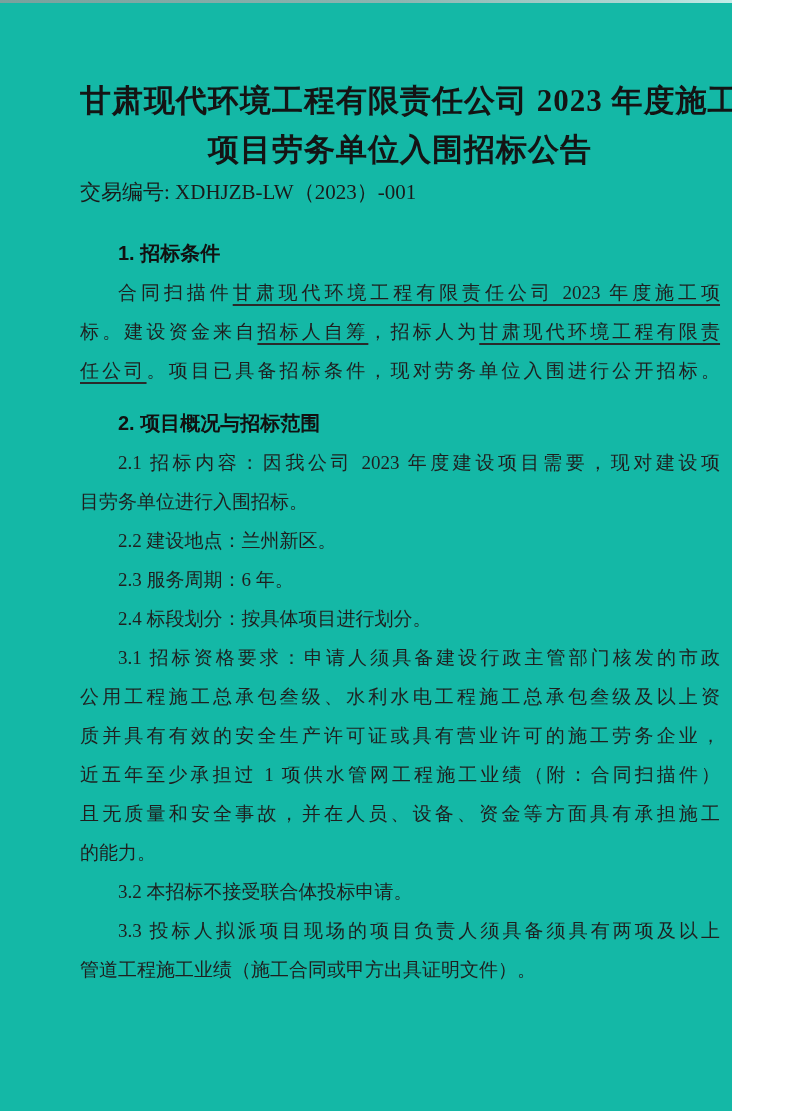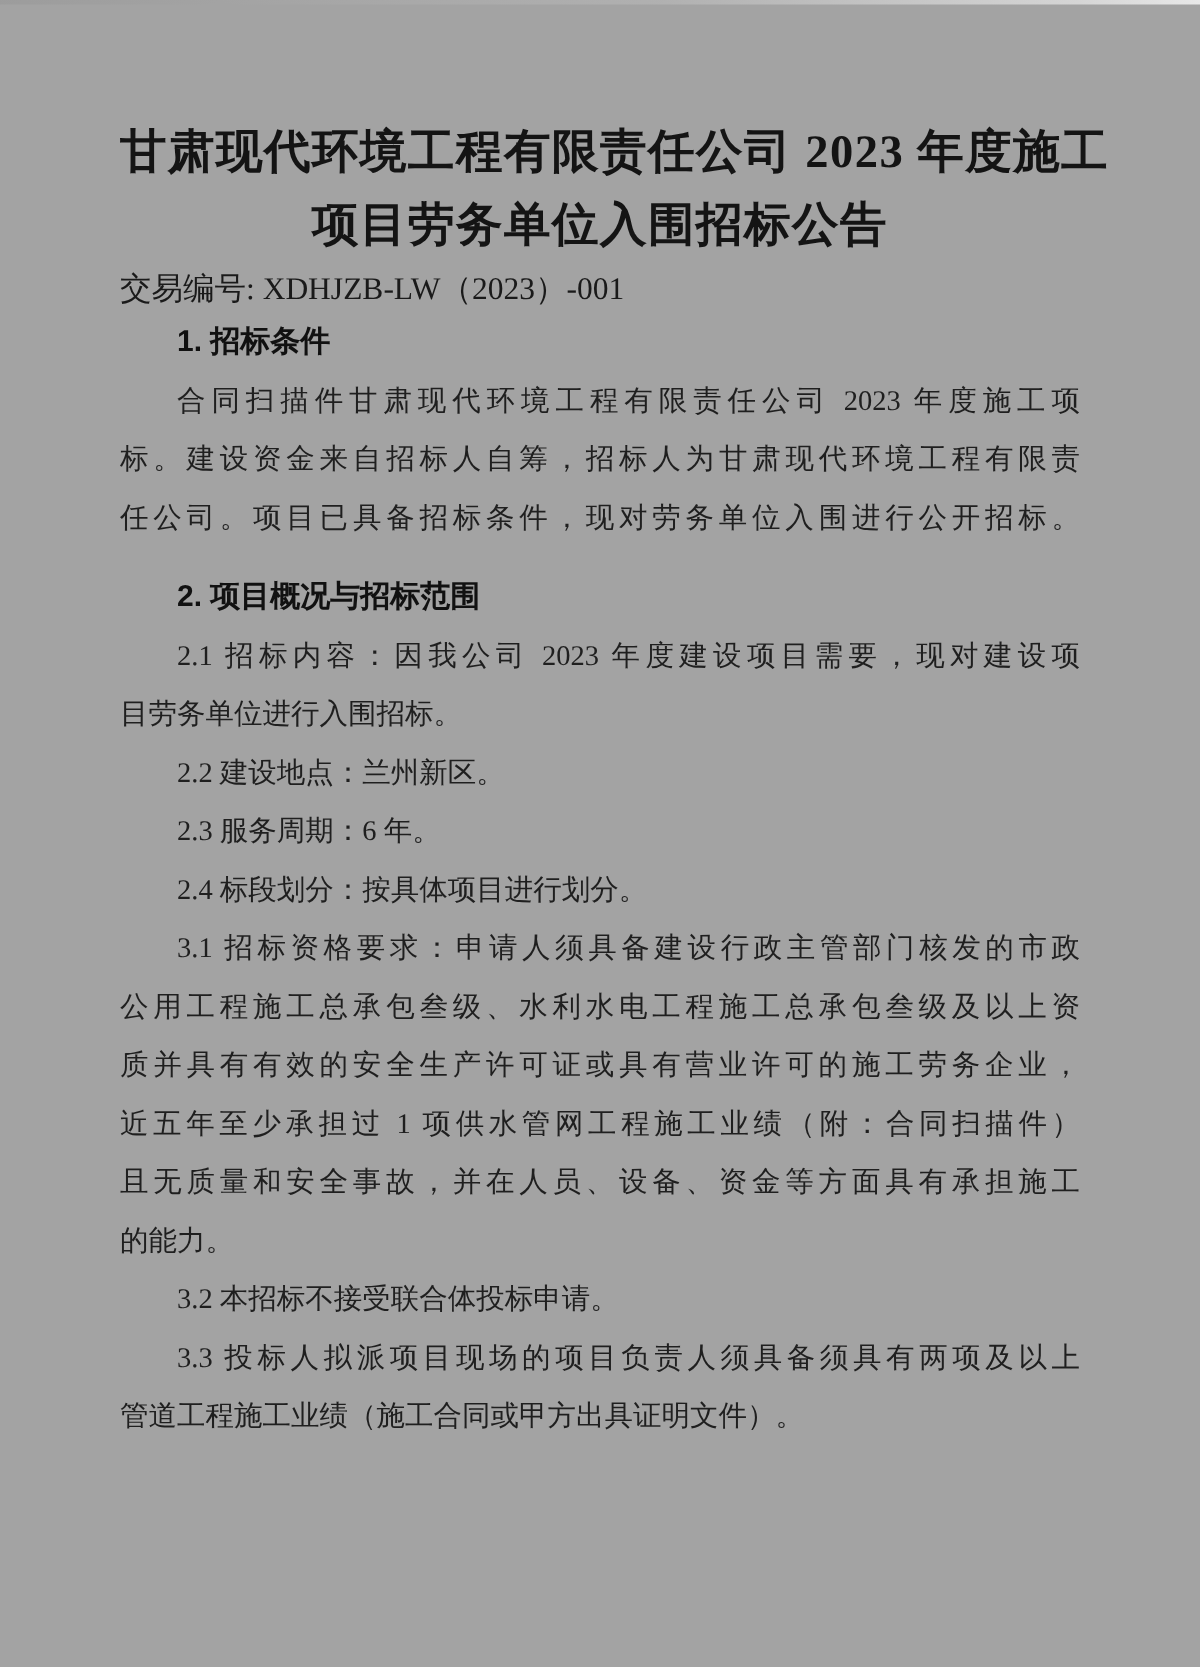--- a/index.html
+++ b/index.html
@@ -1,20 +1,20 @@
 <!DOCTYPE html>
 <html><head>
 <meta charset="utf-8">
 <style>
   html, body { margin: 0; padding: 0; background: #ffffff; }
   .page {
     position: relative;
-    width: 800px;
+    width: 732px;
     height: 1111px;
-    background: #a3a3a3;
+    background: #14b8a6;
     color: #1c1c1c;
     font-family: "Liberation Serif", "DejaVu Serif", serif;
     overflow: hidden;
     box-sizing: border-box;
   }
   .scan-edge {
     position: absolute;
     top: 0; left: 0;
     width: 100%; height: 3px;
     background: linear-gradient(to right, #9a9a9a 0%, #b5b5b5 55%, #e6e6e6 90%, #ffffff 100%);
@@ -36,37 +36,38 @@
     white-space: nowrap;
   }
   .meta {
     text-align: left;
     font-size: 21px;
     line-height: 33px;
     margin-top: 2px;
     color: #1a1a1a;
     font-weight: 500;
   }
-  .content { margin-top: 0; }
+  .content { margin-top: 25px; }
   .line {
     font-size: 19px;
     line-height: 39px;
     min-height: 39px;
     color: #1f1f1f;
   }
   .line.heading {
     font-family: "Liberation Sans", "DejaVu Sans", sans-serif;
     font-weight: 700;
     font-size: 20px;
     color: #111111;
   }
   .line.indent { padding-left: 38px; }
   .line.justify { text-align: justify; text-align-last: justify; }
   .line.gap-before { margin-top: 14px; }
   .u {
+    text-decoration: underline;
     text-underline-offset: 5px;
     text-decoration-thickness: 1.5px;
     text-decoration-color: #2a2a2a;
   }
 </style>
 </head>
 <body>
 
 <div class="page">
   <div class="scan-edge"></div>

